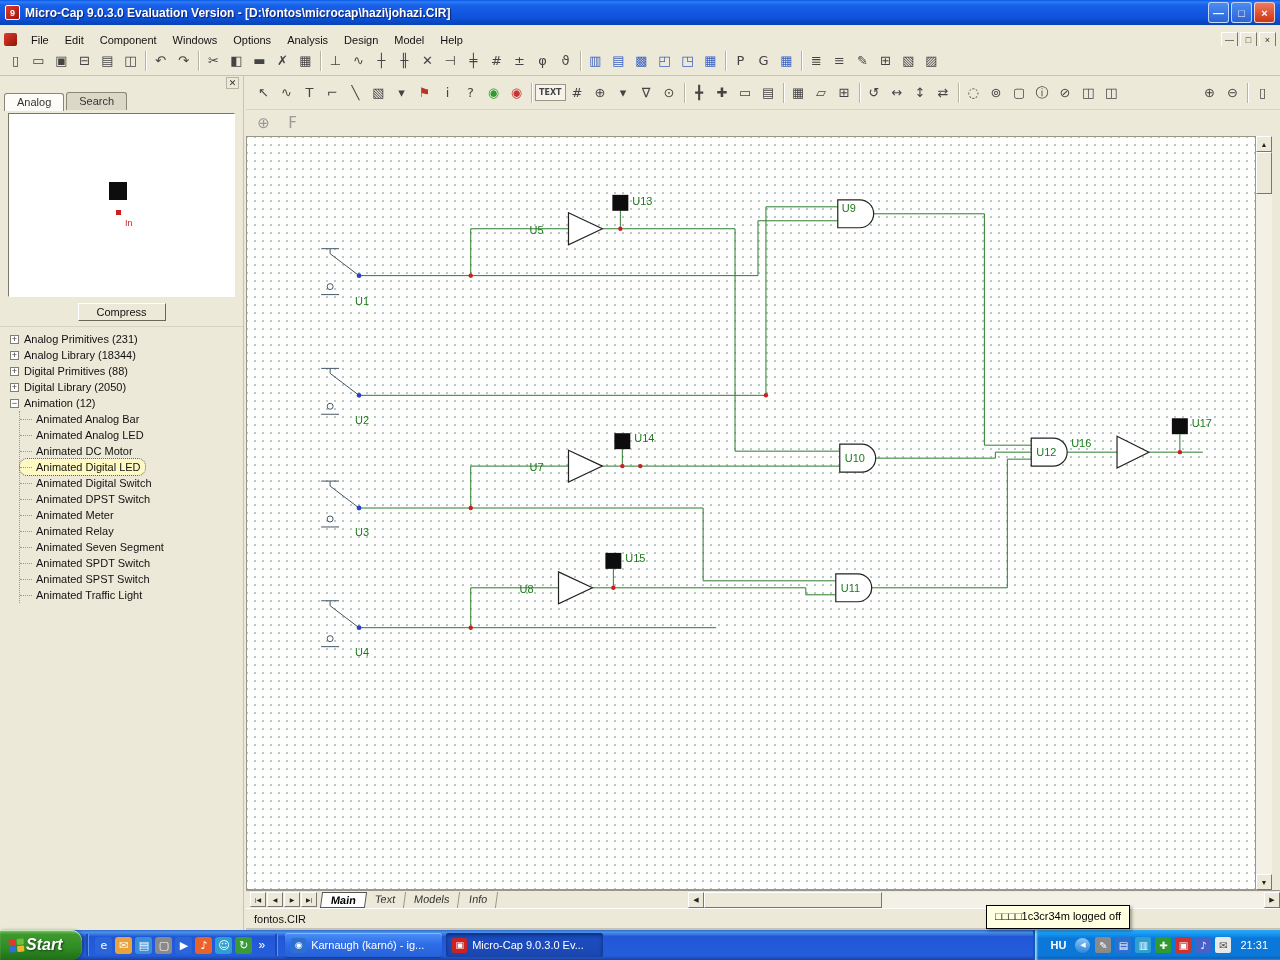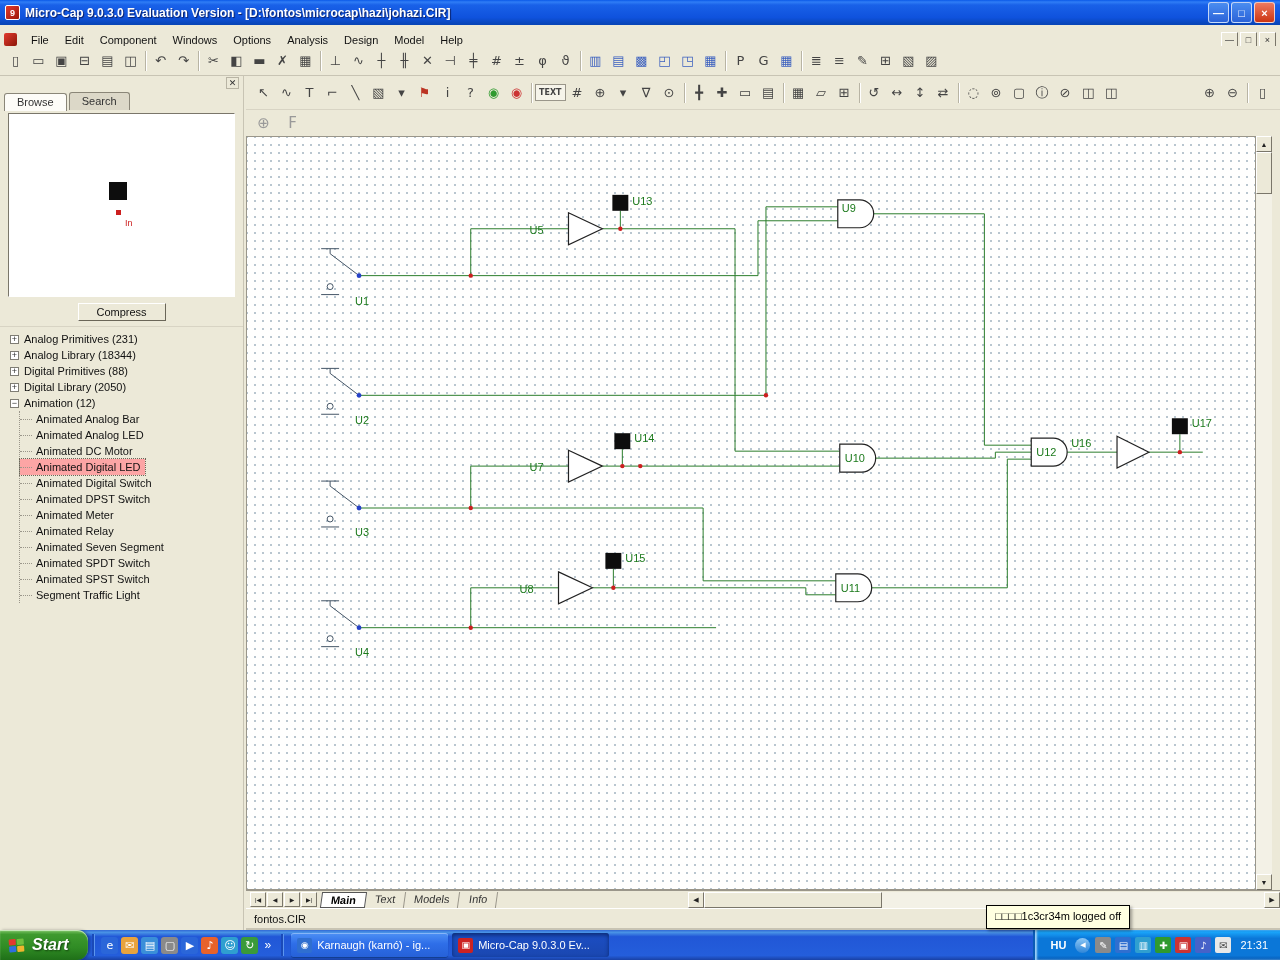--- a/index.html
+++ b/index.html
@@ -59,21 +59,21 @@
   .compress-row { height:30px; display:flex; align-items:center; justify-content:center; border-bottom:1px solid #d8d4c4; }
   .compress-btn { width:88px; height:18px; background:#ece9d8; border:1px solid; border-color:#fff #6a6658 #6a6658 #fff;
     font-size:11px; display:flex; align-items:center; justify-content:center; color:#111; }
   .tree { padding:4px 0 0 6px; color:#111; }
   .tree-root { height:16px; display:flex; align-items:center; }
   .tree-box { width:9px; height:9px; border:1px solid #7f7d74; background:#fff; font-size:9px; line-height:7px;
     text-align:center; margin:0 5px 0 4px; flex:none; color:#333; }
   .tree-children { margin-left:13px; border-left:1px dotted #9a968a; }
   .tree-child { height:16px; line-height:16px; padding-left:16px; position:relative; white-space:nowrap; }
   .tree-child::before { content:""; position:absolute; left:0; top:8px; width:12px; border-top:1px dotted #9a968a; }
-  .tree-child.selected { background:#fca5a5; outline:1px dotted #6a6658; width:max-content; padding-right:4px; }
+  .tree-child.selected { background:#fef9c3; outline:1px dotted #6a6658; width:max-content; padding-right:4px;border-radius:7px; }
 
   
   .canvas { position:absolute; left:246px; top:136px; width:1010px; height:754px; background-color:#fffffe;
     border:1px solid #9a968a;
     background-image:radial-gradient(circle,#b9c6cf 0.8px,transparent 0.9px);
     background-size:8px 8px; background-position:4px 4px; }
   .canvas svg { position:absolute; left:0; top:0; width:100%; height:100%; }
   .ref-label { font-family:"Liberation Sans",sans-serif; font-size:11px; fill:#1c7a1c; }
 
   
@@ -100,21 +100,21 @@
     border-top:1px solid #fff; box-shadow:0 -2px 0 #c8c4b4 inset; padding:4px 0 0 8px; color:#111; }
 
   
   .tooltip { position:absolute; left:986px; top:905px; height:24px; background:#ffffe1; border:1px solid #000;
     padding:4px 8px; color:#000; z-index:60; box-shadow:2px 2px 3px rgba(0,0,0,.35); white-space:nowrap; }
 
   
   .taskbar { position:absolute; left:0; top:930px; width:1280px; height:30px;
     background:linear-gradient(180deg,#3168d5 0%,#4993e6 8%,#2157d7 22%,#245edb 85%,#1941a5 100%);
     display:flex; align-items:center; z-index:50; }
-  .start-btn { height:30px; padding:0 20px 0 9px; display:flex; align-items:center; gap:8px; color:#fff;
+  .start-btn { height:30px; padding:0 20px 0 9px; display:flex; align-items:center; gap:2px; color:#fff;
     font-style:italic; font-weight:bold; font-size:16px; border-radius:0 11px 11px 0;
     background:linear-gradient(180deg,#7bc364 0%,#3e9a2e 15%,#2f8b24 60%,#1f6f18 100%);
     box-shadow:inset 0 1px 1px #cfeac2, 2px 0 3px rgba(0,0,0,.3); text-shadow:1px 1px 2px #14400e; }
   .start-flag { display:inline-grid; grid-template-columns:7px 7px; grid-auto-rows:6px; gap:1px; transform:rotate(-4deg); }
   .start-flag i { display:block; border-radius:1px; }
   .f-r{background:#e23a2e;} .f-g{background:#6fbf3e;} .f-b{background:#2f6fe0;} .f-y{background:#f0b62e;}
   .tb-divider { width:2px; height:22px; background:#1a4ab8; box-shadow:1px 0 0 #5c96ee; margin:0 4px; flex:none; }
   .quick-launch { display:flex; align-items:center; gap:3px; padding:0 3px; }
   .ql-icon { width:17px; height:17px; border-radius:3px; color:#fff; font-size:11px; font-family:"DejaVu Sans",sans-serif;
     display:flex; align-items:center; justify-content:center; }
@@ -218,21 +218,21 @@
       <span class="tb-btn">▧</span>
       <span class="tb-btn">▨</span>
     </span>
 </div>
 
 <div class="sidebar">
   <div class="side-strip">
     <span class="panel-close">✕</span>
   </div>
   <div class="side-tabs" id="sidebar-tabs">
-      <span class="side-tab active">Browse</span>
+      <span class="side-tab active">Analog</span>
       <span class="side-tab">Search</span>
     </div>
   <div class="preview-box">
     <span class="preview-square"></span>
     <span class="preview-pin"></span>
     <span class="preview-pin-label">In</span>
   </div>
   <div class="compress-row">
     <span class="compress-btn">Compress</span>
   </div>
@@ -262,21 +262,21 @@
         <div class="tree-child">Animated Analog LED</div>
         <div class="tree-child">Animated DC Motor</div>
         <div class="tree-child selected">Animated Digital LED</div>
         <div class="tree-child">Animated Digital Switch</div>
         <div class="tree-child">Animated DPST Switch</div>
         <div class="tree-child">Animated Meter</div>
         <div class="tree-child">Animated Relay</div>
         <div class="tree-child">Animated Seven Segment</div>
         <div class="tree-child">Animated SPDT Switch</div>
         <div class="tree-child">Animated SPST Switch</div>
-        <div class="tree-child">Segment Traffic Light</div>
+        <div class="tree-child">Animated Traffic Light</div>
       </div>
     </div>
 </div>
 
 <div class="toolbar2">
   <span id="toolbar2-icons" style="display:flex;align-items:center;width:100%;">
       <span class="tb-btn">↖</span>
       <span class="tb-btn">∿</span>
       <span class="tb-btn">T</span>
       <span class="tb-btn">⌐</span>

